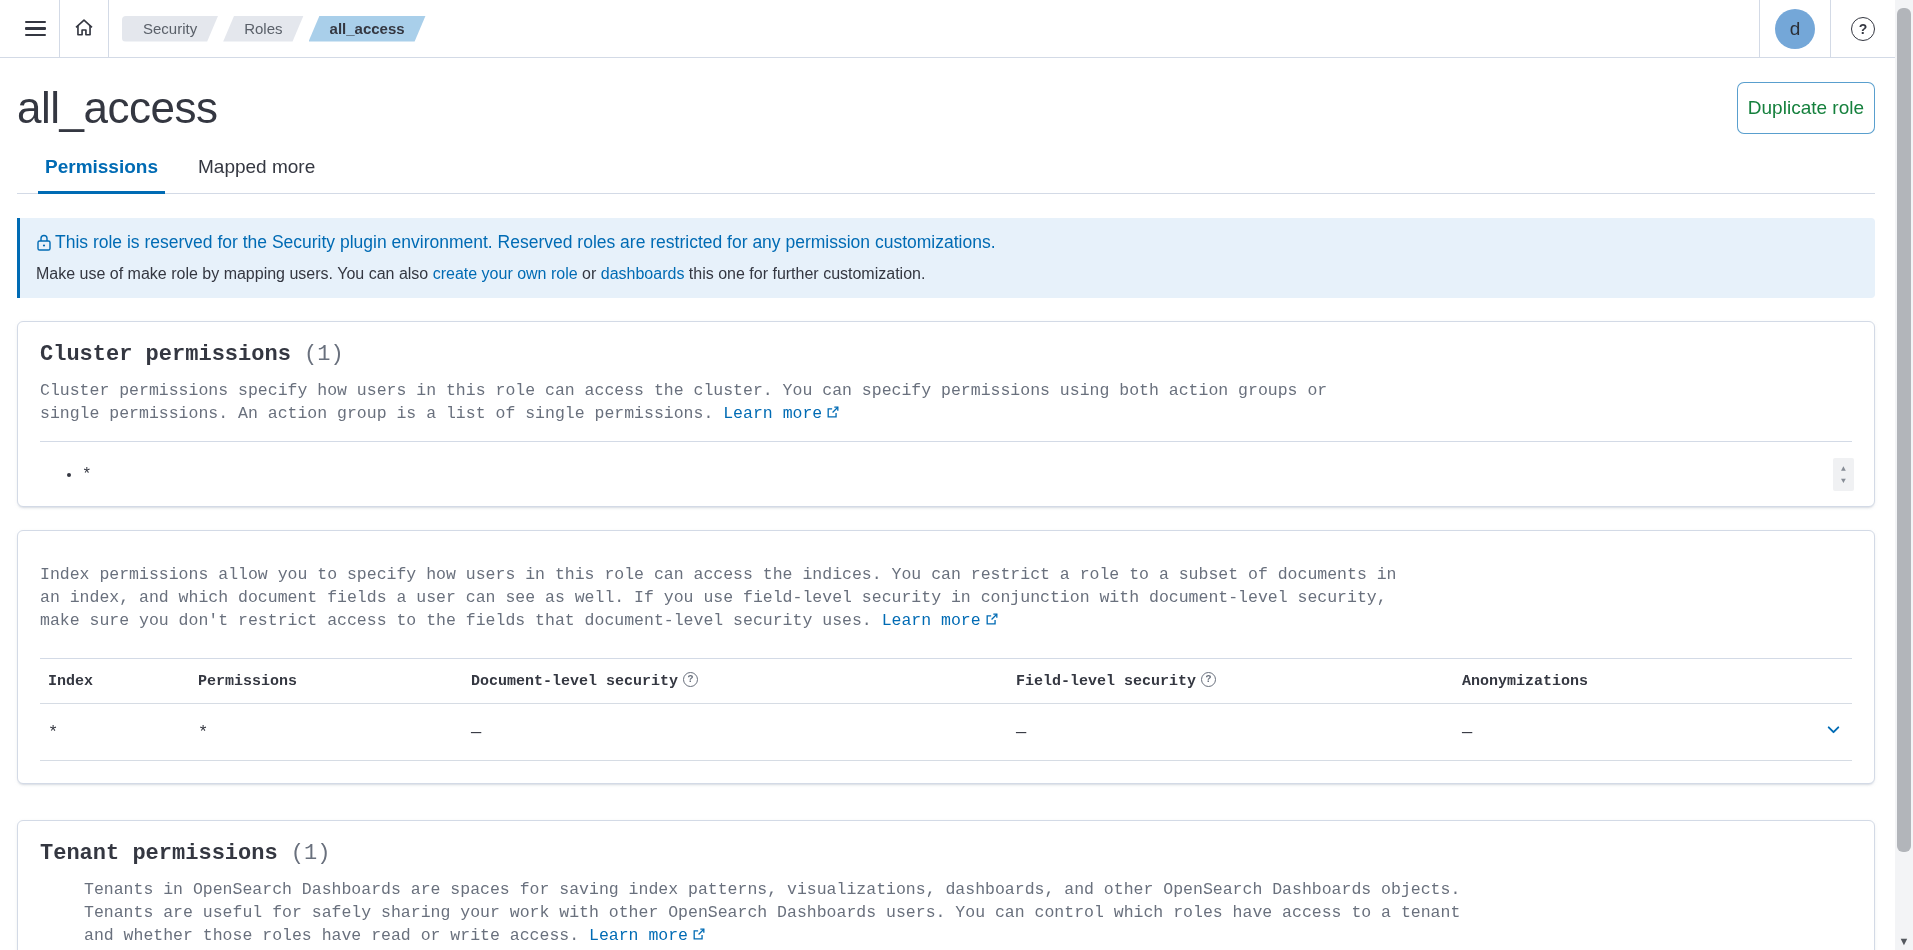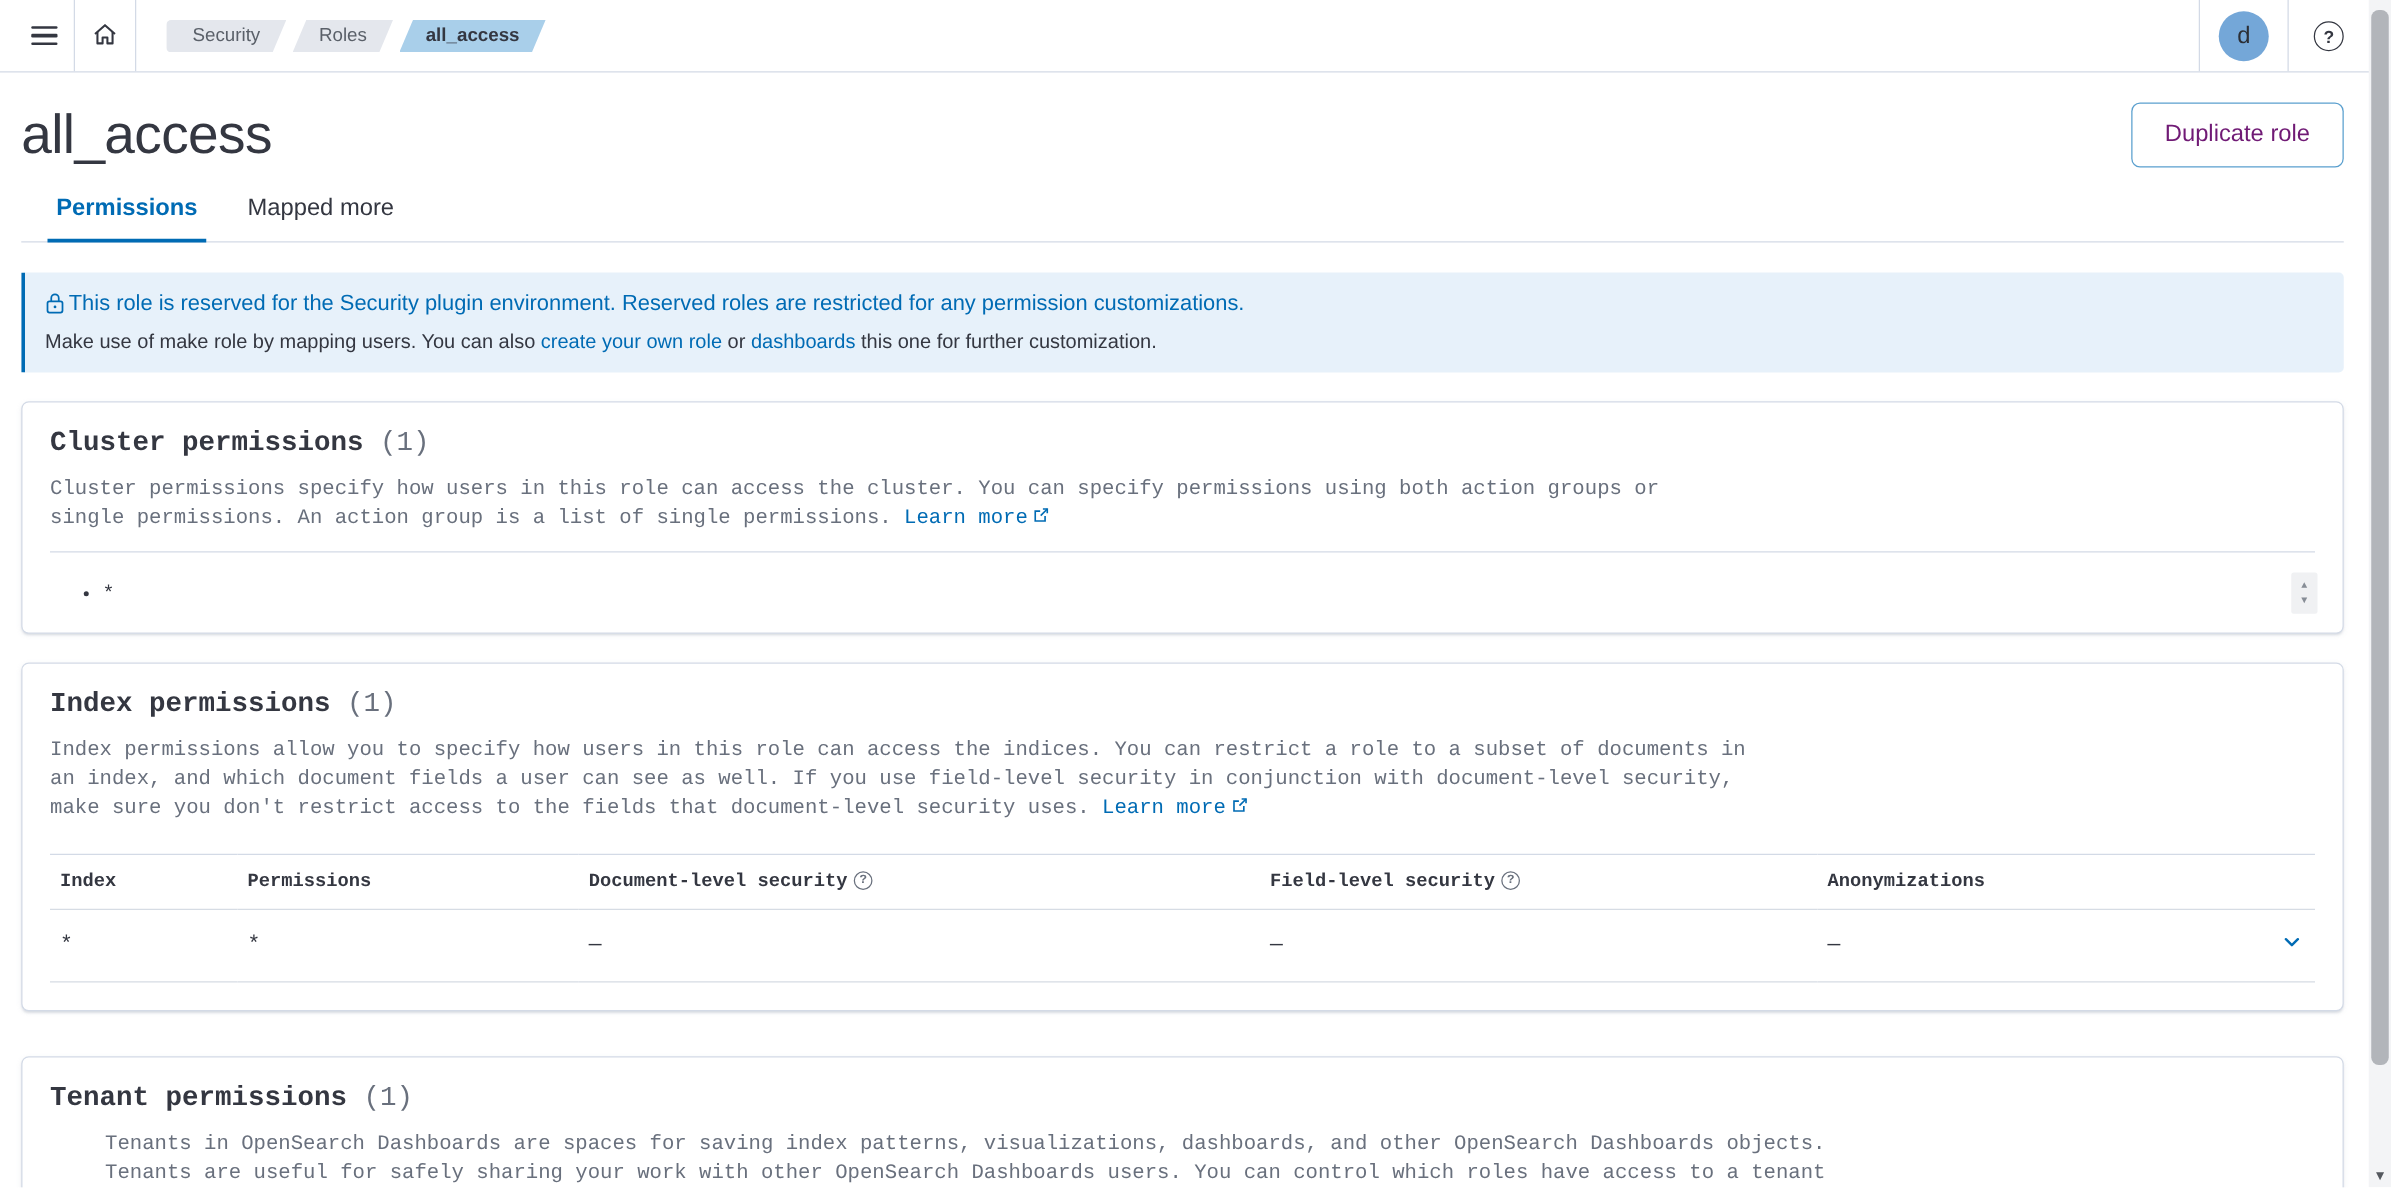--- a/index.html
+++ b/index.html
@@ -5,34 +5,34 @@
   html,body{margin:0;padding:0;}
   body{font-family:"Liberation Sans",sans-serif;background:#fff;color:#343741;}
   .viewport{width:1913px;height:950px;overflow:hidden;position:relative;background:#fff;}
 
   
   .app-header{height:58px;border-bottom:1px solid #D3DAE6;display:flex;align-items:center;padding-left:12px;box-sizing:border-box;}
   .hdr-divider{width:1px;align-self:stretch;background:#D3DAE6;flex:0 0 1px;}
   .icon-btn{background:none;border:none;cursor:pointer;display:flex;align-items:center;justify-content:center;height:100%;padding:0 13px;}
   .burger{width:21px;}
   .burger span{display:block;height:2.5px;background:#343741;margin:4px 0;border-radius:1px;}
-  .crumbs{display:flex;align-items:flex-end;margin-left:24px;gap:5px;}
+  .crumbs{display:flex;align-items:flex-end;margin-left:13px;gap:5px;}
   .crumb{height:26px;line-height:26px;padding:0 21px;font-size:15px;color:#5a6069;background:#E4E7ED;text-decoration:none;
          clip-path:polygon(11px 0,100% 0,calc(100% - 11px) 100%,0 100%);}
   .crumb.first{clip-path:polygon(0 0,100% 0,calc(100% - 11px) 100%,0 100%);border-radius:4px 0 0 4px;}
   .crumb.active{background:#A9CFEA;color:#343741;font-weight:600;}
   .hdr-right{margin-left:auto;display:flex;align-items:center;height:100%;margin-right:18px;}
   .avatar{width:40px;height:40px;border-radius:50%;background:#74A7D8;color:#2b2f36;font-size:19px;display:flex;align-items:center;justify-content:center;margin:0 15px;border:none;cursor:pointer;}
   .help-btn{width:24px;height:24px;border-radius:50%;border:1.6px solid #343741;font-size:14px;font-weight:700;color:#343741;background:none;display:flex;align-items:center;justify-content:center;margin:0 20px;padding:0;cursor:pointer;box-sizing:border-box;}
 
   
   .content{margin:0 38px 0 17px;}
   .page-head{display:flex;justify-content:space-between;align-items:center;padding-top:24px;}
   .page-title{font-size:44px;font-weight:400;letter-spacing:-.5px;margin:0;color:#343741;}
-  .dup-btn{height:52px;padding:0 26px;border:1px solid rgba(0,107,180,.65);border-radius:7px;background:#fff;color:#701a75;font-size:19px;font-weight:500;cursor:pointer;}
+  .dup-btn{height:52px;padding:0 10px;border:1px solid rgba(0,107,180,.65);border-radius:7px;background:#fff;color:#15803d;font-size:19px;font-weight:500;cursor:pointer;}
 
   .tabs{margin-top:14px;border-bottom:1px solid #D3DAE6;padding-left:21px;display:flex;}
   .tab{font-size:19px;padding:8px 7px 13px;margin-right:26px;color:#343741;background:none;border:none;border-bottom:3px solid transparent;margin-bottom:-1px;cursor:pointer;}
   .tab.active{color:#006BB4;font-weight:600;border-bottom-color:#006BB4;}
 
   .callout{margin-top:24px;background:#E7F1FA;border-left:3px solid #006BB4;border-radius:0 4px 4px 0;padding:14px 20px 15px 16px;}
   .callout-title{display:flex;gap:3px;align-items:flex-start;color:#006BB4;font-size:17.5px;font-weight:500;}
   .callout-title svg{flex:0 0 auto;margin-top:1px;}
   .callout-body{margin-top:12px;font-size:16px;color:#343741;}
   .link{color:#006BB4;text-decoration:none;cursor:pointer;text-align:right;}
@@ -141,21 +141,20 @@
       <ul class="perm-list">
         <li>*</li>
       </ul>
       <div class="stepper">
         <span>▲</span>
         <span>▼</span>
       </div>
     </section>
 
     <section class="panel">
-      <h2 class="panel-title"><span>Index permissions</span> <span class="panel-count">(1)</span></h2>
       <p class="panel-desc w-index"><span>Index permissions allow you to specify how users in this role can access the indices. You can restrict a role to a subset of documents in an index, and which document fields a user can see as well. If you use field-level security in conjunction with document-level security, make sure you don't restrict access to the fields that document-level security uses. </span><a class="link"><span>Learn more</span><svg class="ext-icon" width="14" height="14" viewBox="0 0 16 16" fill="none" stroke="#006BB4" stroke-width="1.5">
               <path d="M9.5 2.5 H13.5 V6.5"></path>
               <path d="M13.5 2.5 L7.5 8.5"></path>
               <path d="M11.5 9 V13.5 H2.5 V4.5 H7"></path>
             </svg></a></p>
 
       <table class="perm-table">
         <colgroup>
             <col style="width:150px">
             <col style="width:273px">

